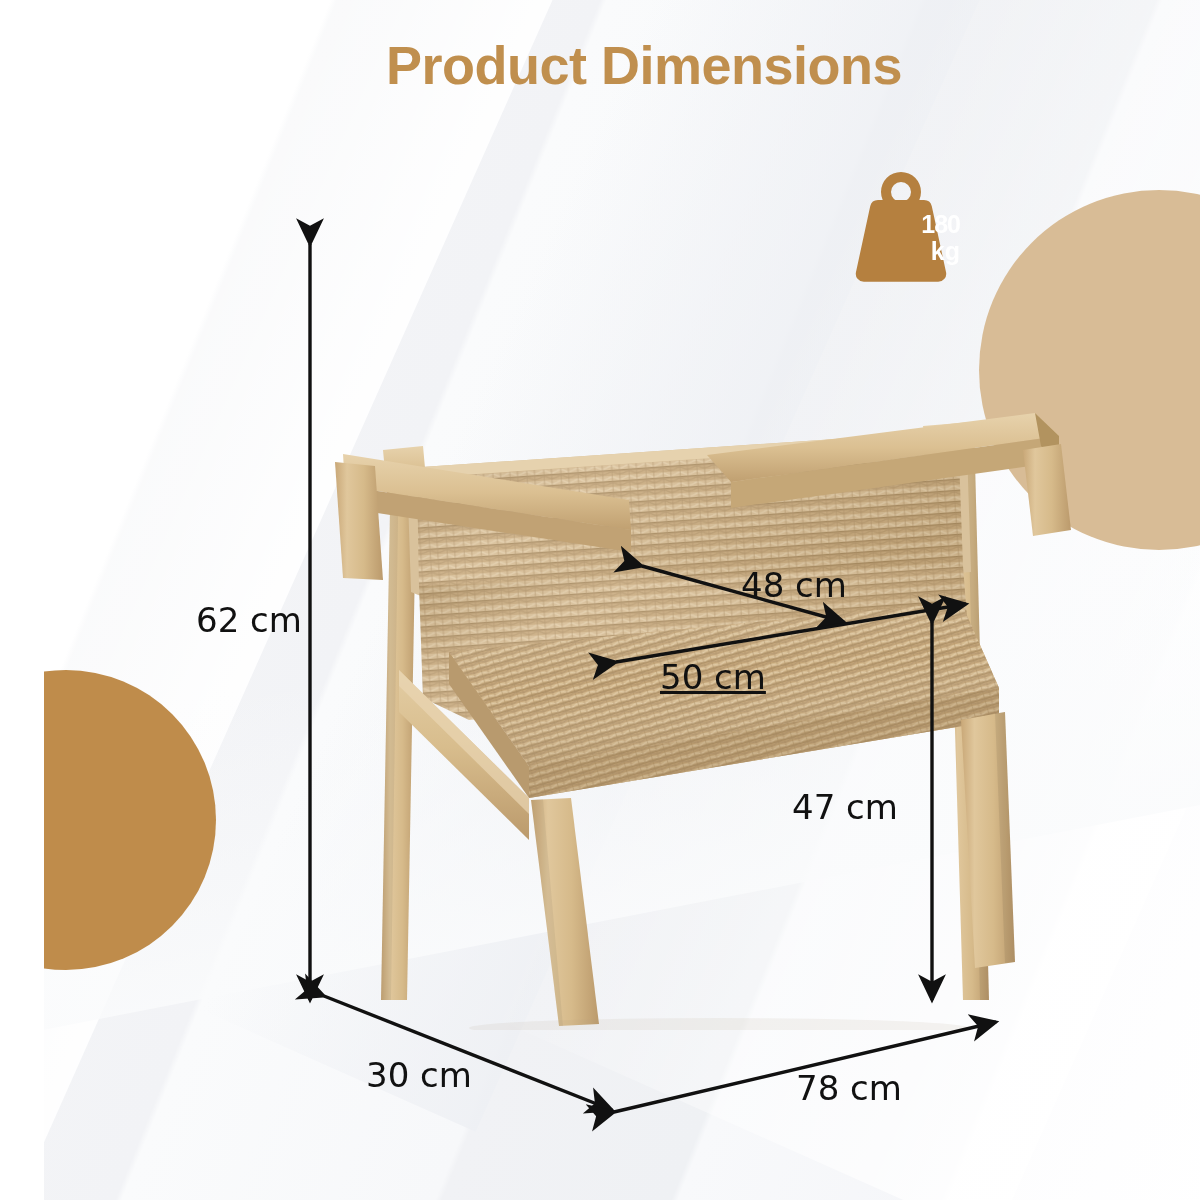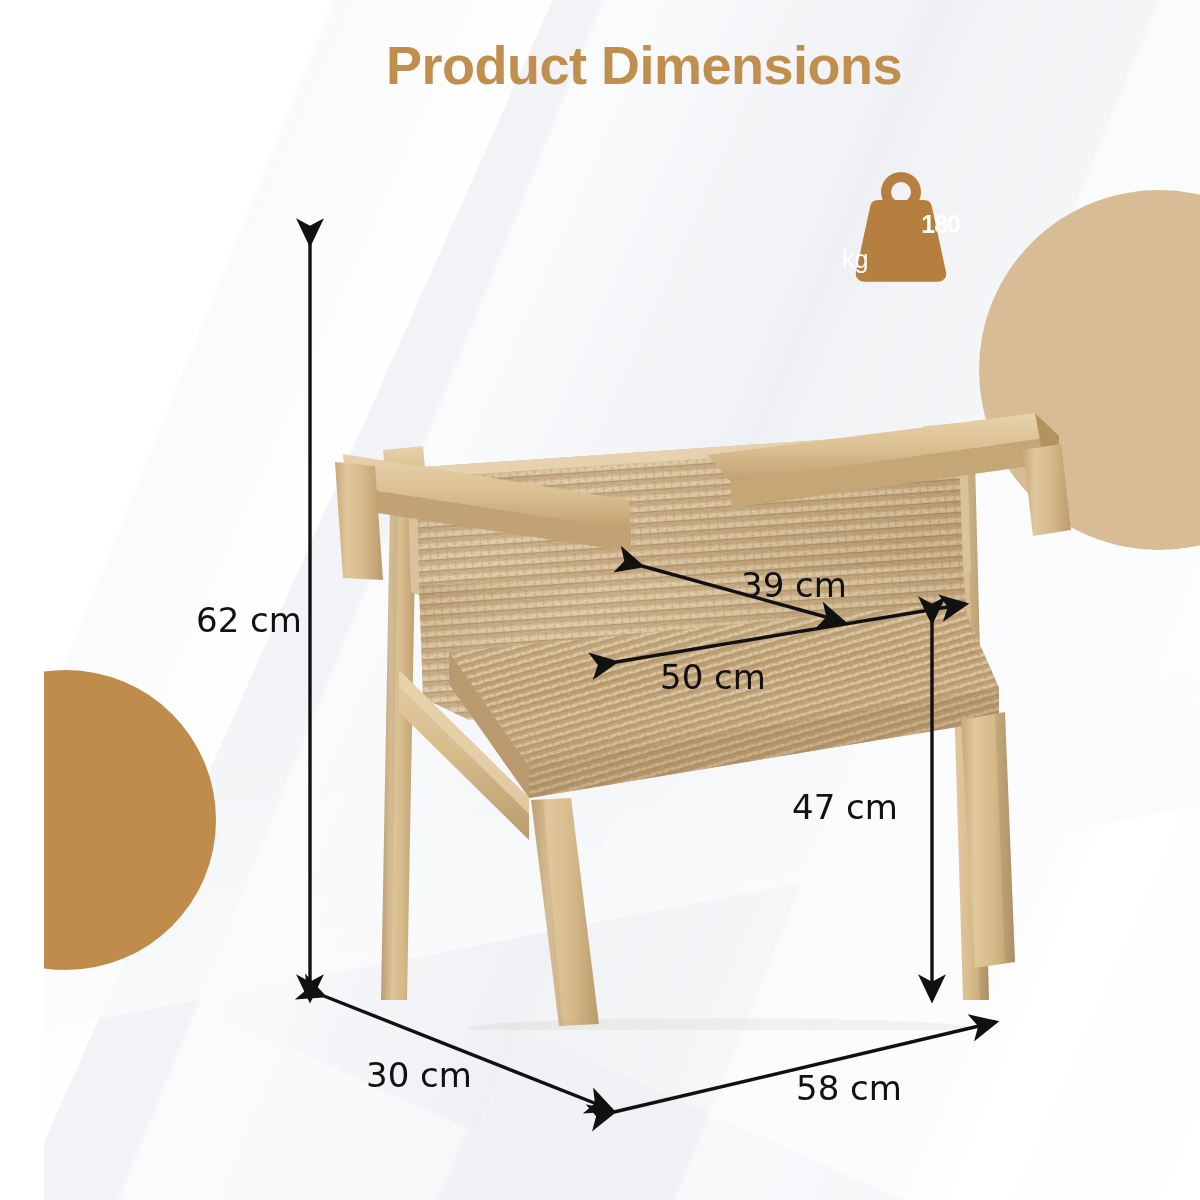--- a/index.html
+++ b/index.html
@@ -67,37 +67,37 @@
   .weight-badge{
     position:absolute;left:798px;top:168px;width:118px;height:120px;
   }
   .weight-badge svg{display:block;}
   .weight-num{
     position:absolute;left:0;right:0;top:44px;text-align:right;
     font-size:25px;font-weight:bold;color:#ffffff;line-height:1;
     letter-spacing:-1px;
   }
   .weight-unit{
-    position:absolute;left:0;right:0;top:79px;text-align:left;
-    font-size:25px;font-weight:normal;color:#ffffff;line-height:1;
+    position:absolute;left:0;right:0;top:71px;text-align:right;
+    font-size:25px;font-weight:bold;color:#ffffff;line-height:1;
   }
   
   #chair{position:absolute;left:255px;top:200px;width:800px;height:830px;}
   
   #dims{position:absolute;left:0;top:0;width:1200px;height:1200px;}
   .dim-label{
     position:absolute;
     font-size:34px;
     color:#111111;
     white-space:nowrap;
     font-family:"DejaVu Sans", sans-serif;
   }
   .lbl-88{left:152px;top:600px;}
   .lbl-48{left:697px;top:565px;}
-  .lbl-50{left:616px;top:657px;}
+  .lbl-50{left:616px;top:657px;text-decoration:underline;}
   .lbl-47{left:748px;top:787px;}
   .lbl-60{left:322px;top:1055px;}
   .lbl-58{left:752px;top:1068px;}
 </style>
 </head>
 <body>
 
 <div id="stage">
 
   <div class="streak streak-a"></div>
@@ -267,19 +267,19 @@
 
       <line x1="888" y1="622" x2="888" y2="1000"></line>
 
       <line x1="280" y1="996" x2="568" y2="1110"></line>
 
       <line x1="570" y1="1112" x2="952" y2="1022"></line>
     </g>
   </svg>
 
   <div class="dim-label lbl-88">62 cm</div>
-  <div class="dim-label lbl-48">39 cm</div>
+  <div class="dim-label lbl-48">48 cm</div>
   <div class="dim-label lbl-50">50 cm</div>
   <div class="dim-label lbl-47">47 cm</div>
   <div class="dim-label lbl-60">30 cm</div>
-  <div class="dim-label lbl-58">58 cm</div>
+  <div class="dim-label lbl-58">78 cm</div>
 
 </div>
 
 </body></html>

